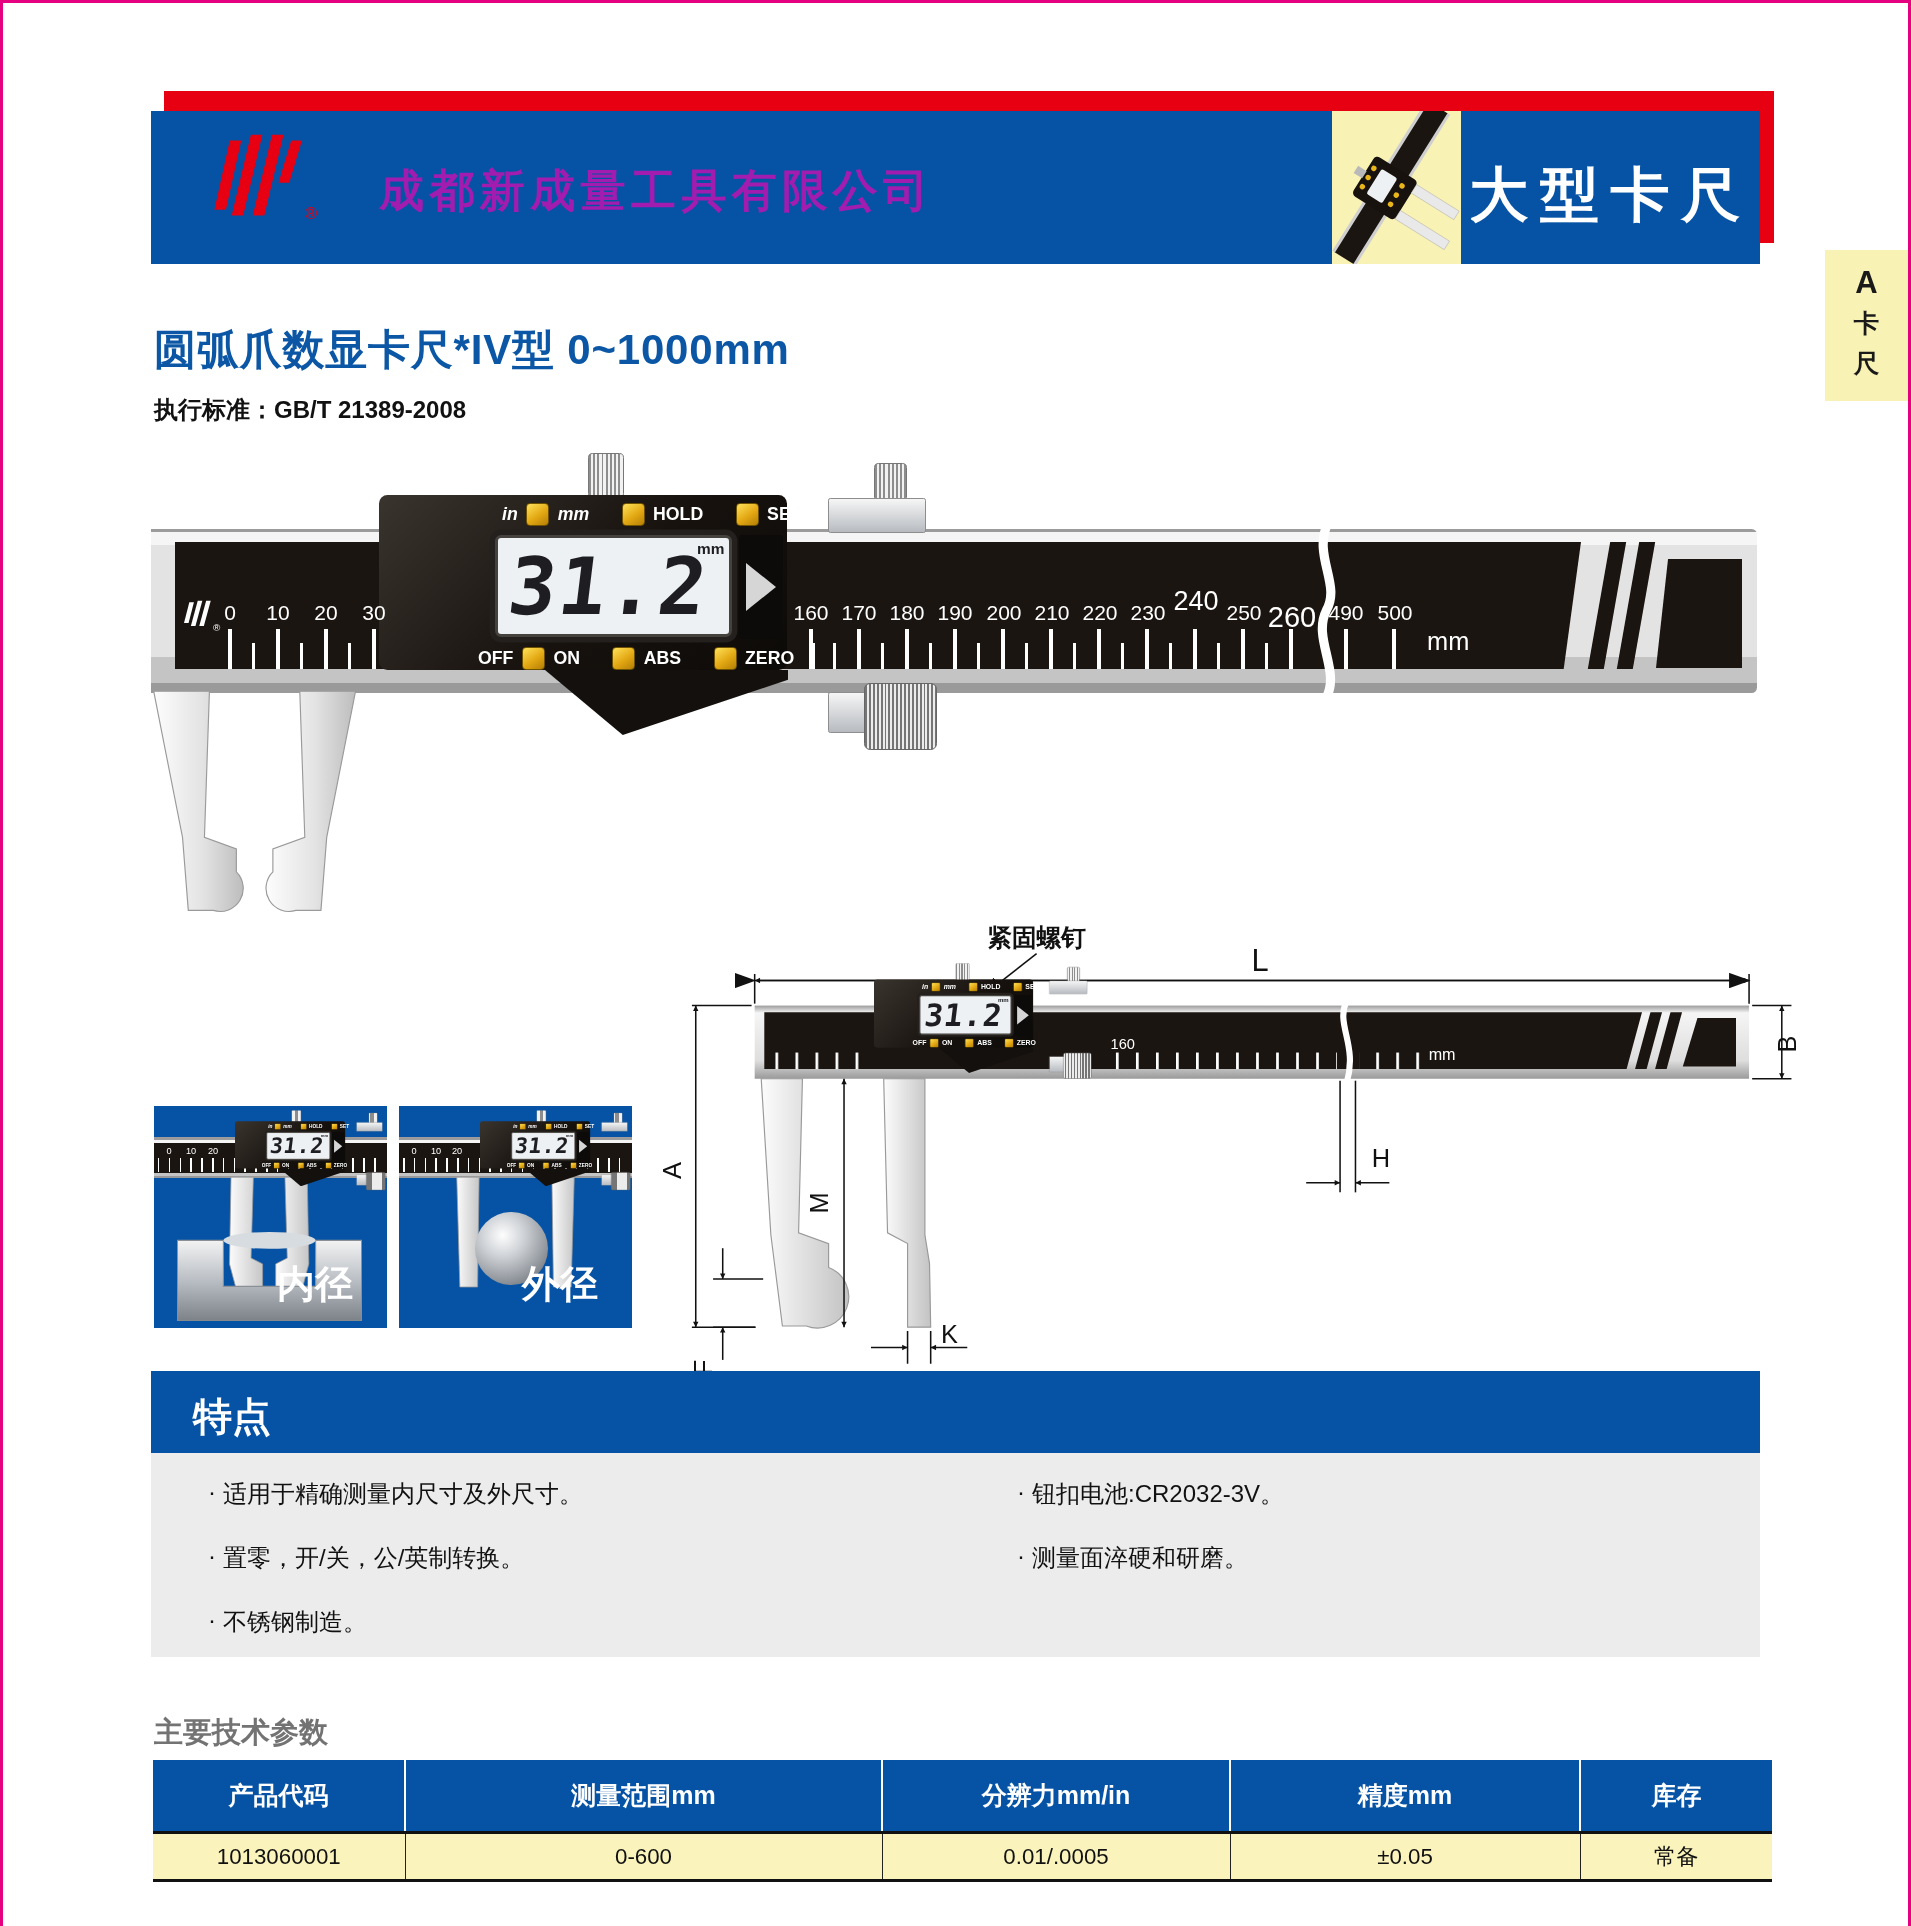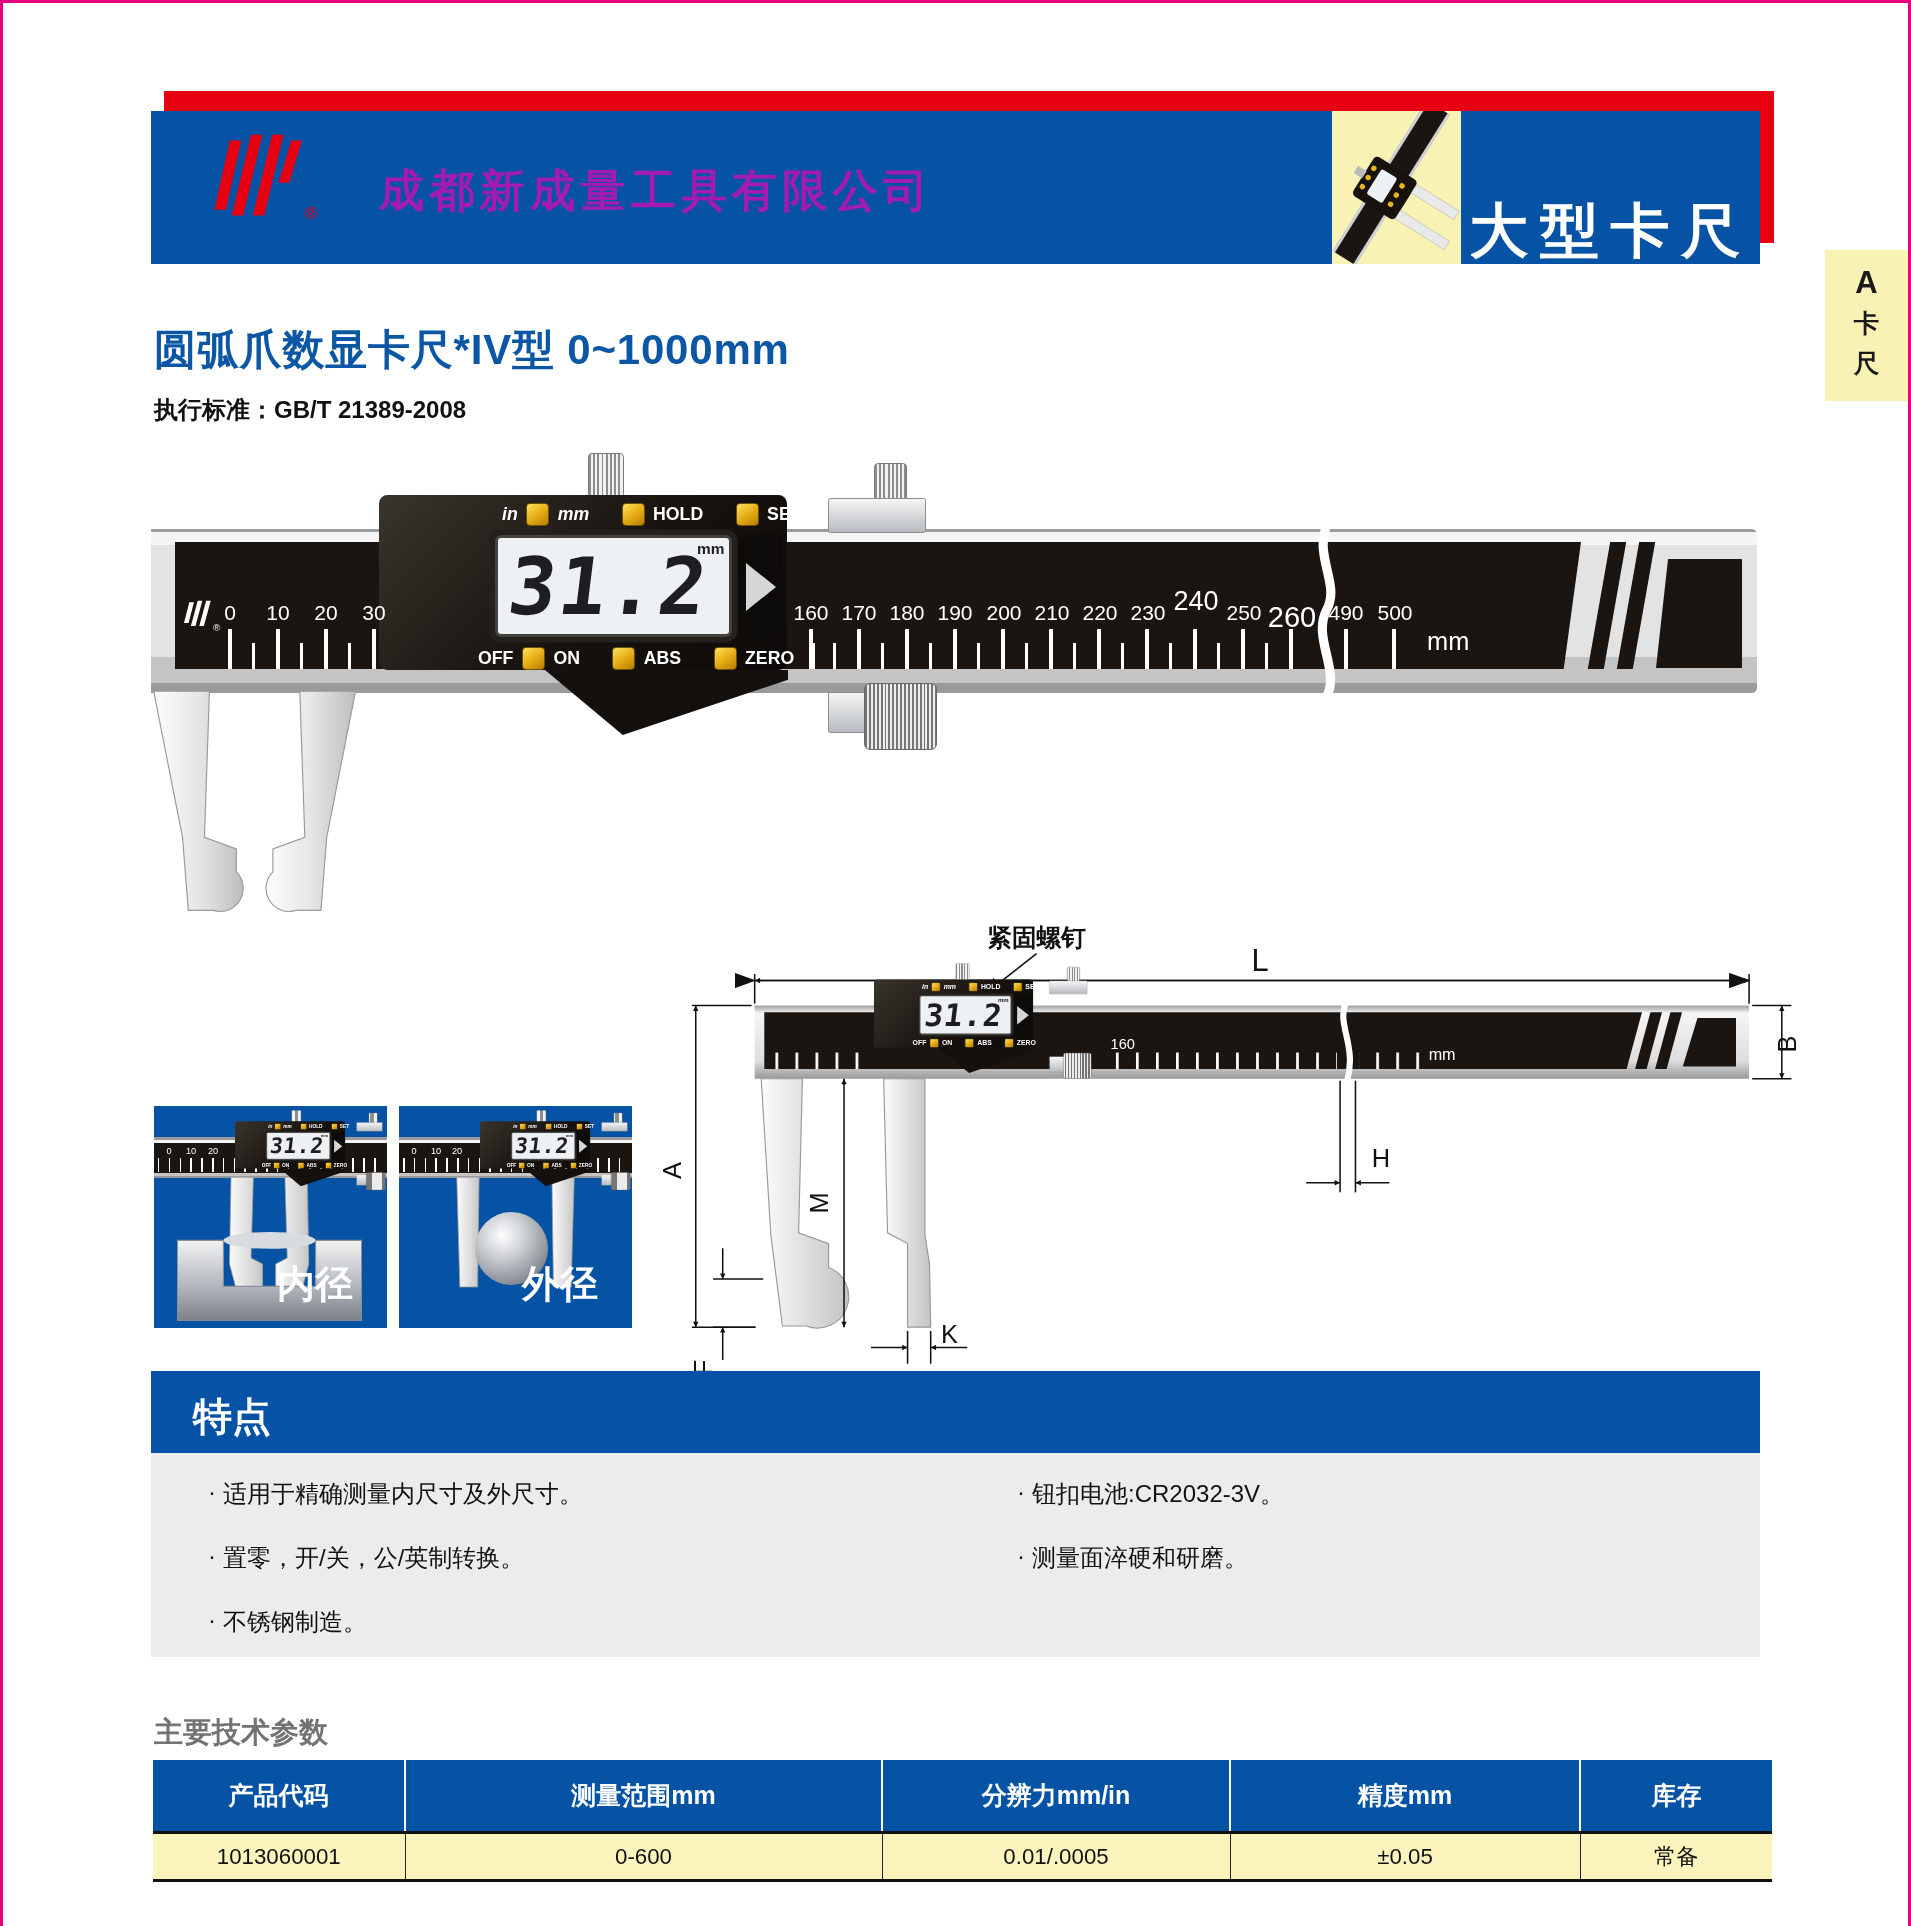--- a/index.html
+++ b/index.html
@@ -100,21 +100,21 @@
         <circle cx="178" cy="122" r="7" fill="#e8b51a"></circle>
       <circle cx="122" cy="208" r="7" fill="#e8b51a"></circle>
         <circle cx="150" cy="208" r="7" fill="#e8b51a"></circle>
         <circle cx="178" cy="208" r="7" fill="#e8b51a"></circle>
       <rect x="96" y="238" width="26" height="150" fill="#e9e9e9" stroke="#9a9a9a"></rect>
       <rect x="175" y="238" width="26" height="130" fill="#e9e9e9" stroke="#9a9a9a"></rect>
       <rect x="140" y="84" width="22" height="26" fill="#b9b9b9"></rect>
     </g>
   </svg>
 </div>
-<div class="abs category" style="left:1464px;top:156px;width:293px;margin-top:36px;">大型卡尺</div>
+<div class="abs category" style="left:1464px;top:156px;width:293px;">大型卡尺</div>
 
 <div class="abs side-tab" style="left:1825px;top:250px;width:83px;height:136px;">
   <span class="lat">A</span>
   <span class="cjk">卡</span>
   <span class="cjk">尺</span>
 </div>
 
 <div class="abs prod-title" style="left:154px;top:322px;">圆弧爪数显卡尺*IV型 0~1000mm</div>
 <div class="abs prod-std" style="left:154px;top:394px;">执行标准：GB/T 21389-2008</div>
 

